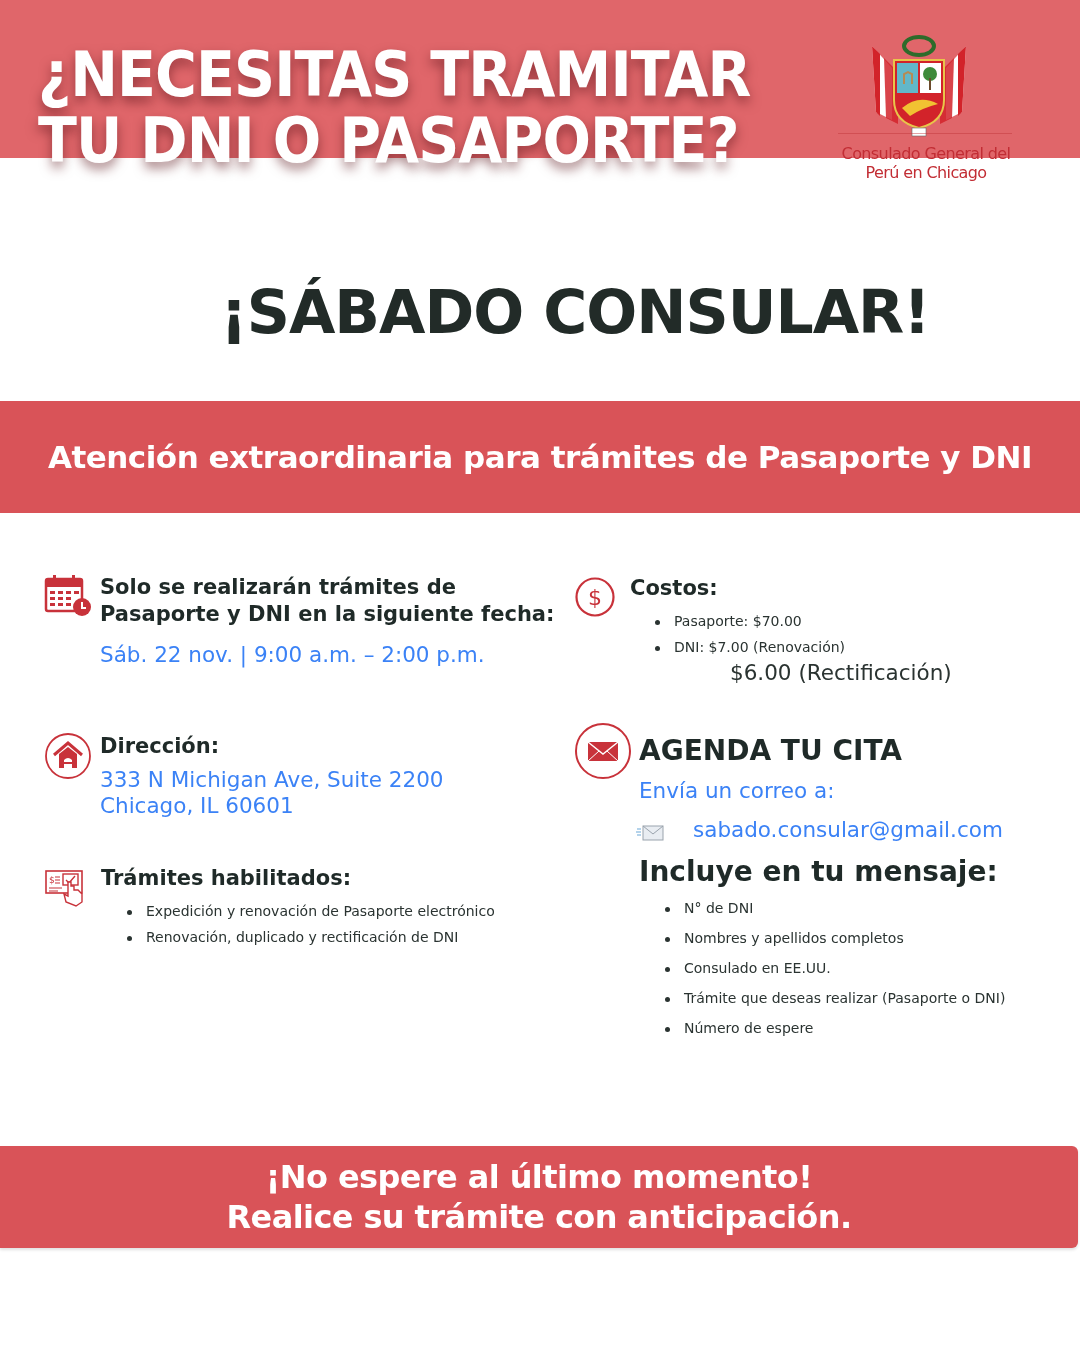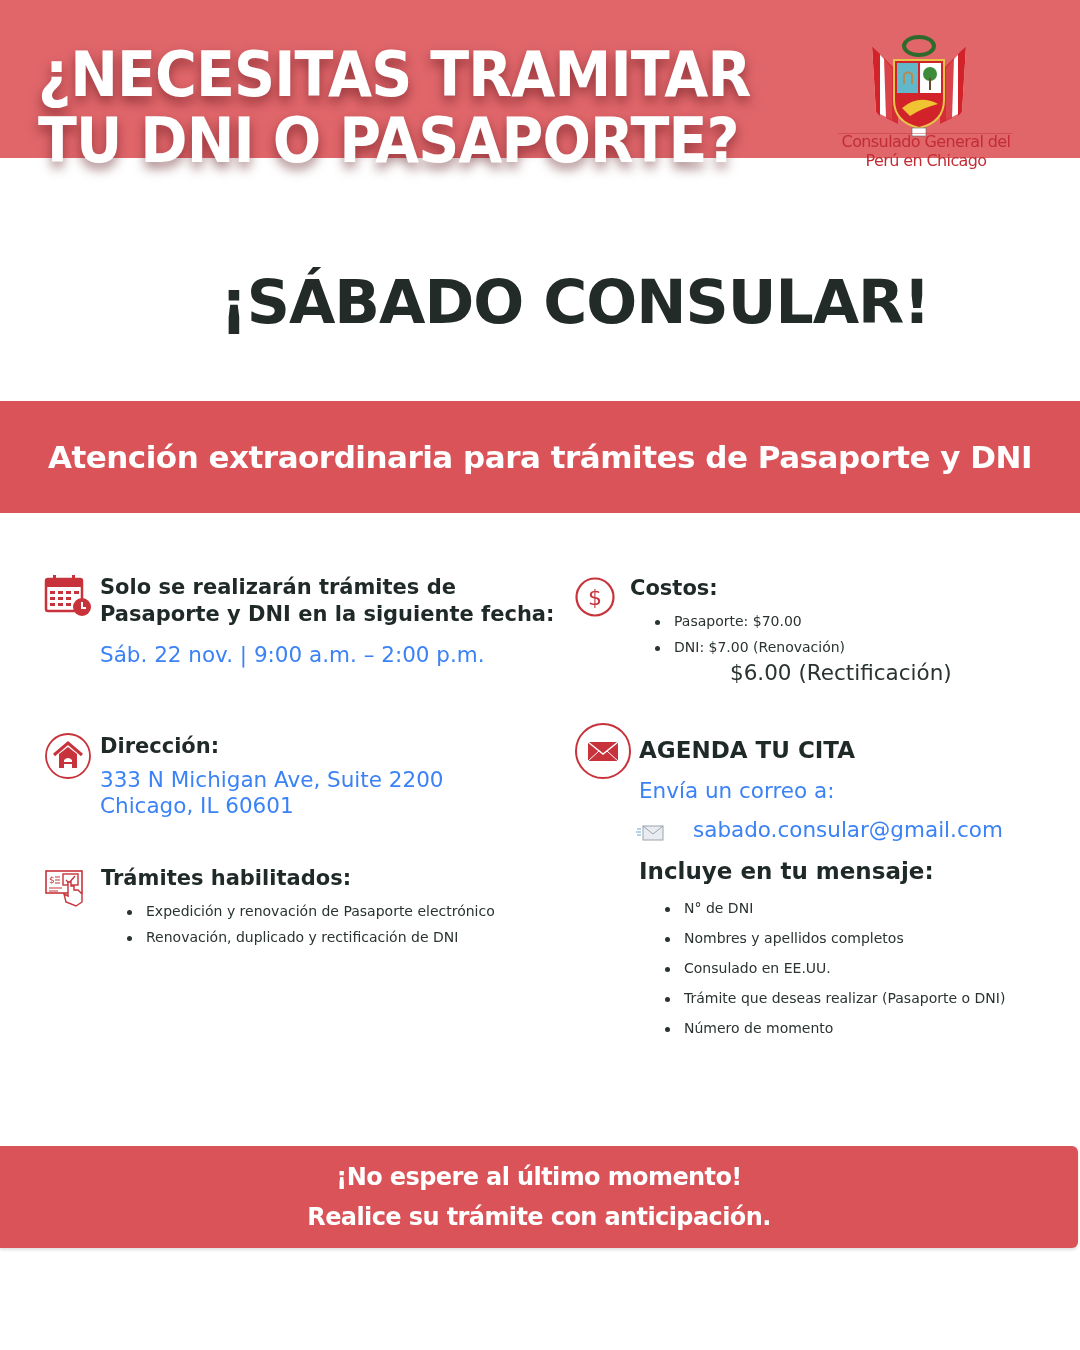--- a/index.html
+++ b/index.html
@@ -20,29 +20,29 @@
     .top-title span { display: block; }
 
     .crest {
       position: absolute; left: 862px; top: 28px; width: 114px; height: 110px;
     }
     .crest-divider {
       position: absolute; left: 838px; top: 133px; width: 174px; height: 1px;
       background: rgba(190,50,55,0.45);
     }
     .consulate-name {
-      position: absolute; left: 826px; top: 132px; width: 200px;
+      position: absolute; left: 826px; top: 144px; width: 200px;
       text-align: center; color: #c22d34;
       font-family: "DejaVu Sans", sans-serif; font-size: 16px; line-height: 19px;
       letter-spacing: -0.6px;
     }
     .consulate-name span { display: block; }
 
     .main-title {
-      position: absolute; left: 0; top: 264px; width: 1080px; text-align: center;
+      position: absolute; left: 0; top: 274px; width: 1080px; text-align: center;
       padding-left: 70px;
       font-family: "DejaVu Sans", sans-serif; font-weight: bold;
       font-size: 60px; line-height: 76px; color: #222b28;
       letter-spacing: -1px;
     }
 
     .sub-banner {
       position: absolute; left: 0; top: 401px; width: 1080px; height: 112px;
       background: #d95358; display: flex; align-items: center; justify-content: center;
     }
@@ -93,38 +93,38 @@
 
     
     .tram-block { left: 44px; top: 864px; width: 500px; }
     .tram-block .icon-box { left: 0; top: 4px; width: 42px; height: 40px; }
     .tram-block .heading { position: absolute; left: 57px; top: 1px; }
     .tram-block ul { position: absolute; left: 80px; top: 34px; width: 380px; }
 
     
     .agenda-block { left: 574px; top: 722px; width: 480px; }
     .agenda-block .icon-box { left: 0; top: 0; width: 58px; height: 58px; }
-    .agenda-block .heading { position: absolute; left: 65px; top: 15px; font-size: 23px; }
+    .agenda-block .heading { position: absolute; left: 65px; top: 15px; font-size: 28px; }
     .agenda-block .envia { position: absolute; left: 65px; top: 56px; }
     .agenda-block .email-row { position: absolute; left: 62px; top: 95px; display: flex; align-items: flex-end; gap: 21px; }
     .agenda-block .email-row .body-text { margin-left: 8px; }
     .agenda-block .incluye { position: absolute; left: 65px; top: 136px; }
     .agenda-block ul { position: absolute; left: 88px; top: 171px; width: 380px; }
     .agenda-block ul li { line-height: 30px; }
     .agenda-block ul li::before { top: 14px; }
 
     .bottom-banner {
       position: absolute; left: 0; top: 1146px; width: 1078px; height: 102px;
       background: #d95358; border-radius: 0 6px 6px 0;
       display: flex; flex-direction: column; align-items: center; justify-content: center;
       box-shadow: 0 2px 3px rgba(0,0,0,0.12);
     }
     .bottom-banner span {
       display: block; font-family: "DejaVu Sans", sans-serif; font-weight: bold;
-      font-size: 24px; line-height: 40px; color: #ffffff; letter-spacing: -0.6px; text-align: right;
+      font-size: 32px; line-height: 40px; color: #ffffff; letter-spacing: -0.6px; text-align: right;
     }
   </style>
 </head>
 <body>
 
 <div class="top-banner">
   <div class="top-title">
     <span>¿NECESITAS TRAMITAR</span>
     <span>TU DNI O PASAPORTE?</span>
   </div>
@@ -254,20 +254,20 @@
       <path d="M7 3 L17 11 L27 3" fill="none" stroke="#9aa3ad" stroke-width="1"></path>
     </svg>
     <a class="body-text">sabado.consular@gmail.com</a>
   </div>
   <div class="heading incluye">Incluye en tu mensaje:</div>
   <ul class="bullets">
     <li>N° de DNI</li>
     <li>Nombres y apellidos completos</li>
     <li>Consulado en EE.UU.</li>
     <li>Trámite que deseas realizar (Pasaporte o DNI)</li>
-    <li>Número de momento</li>
+    <li>Número de espere</li>
   </ul>
 </div>
 
 <div class="bottom-banner">
   <span>¡No espere al último momento!</span>
   <span>Realice su trámite con anticipación.</span>
 </div>
 
 </body></html>

